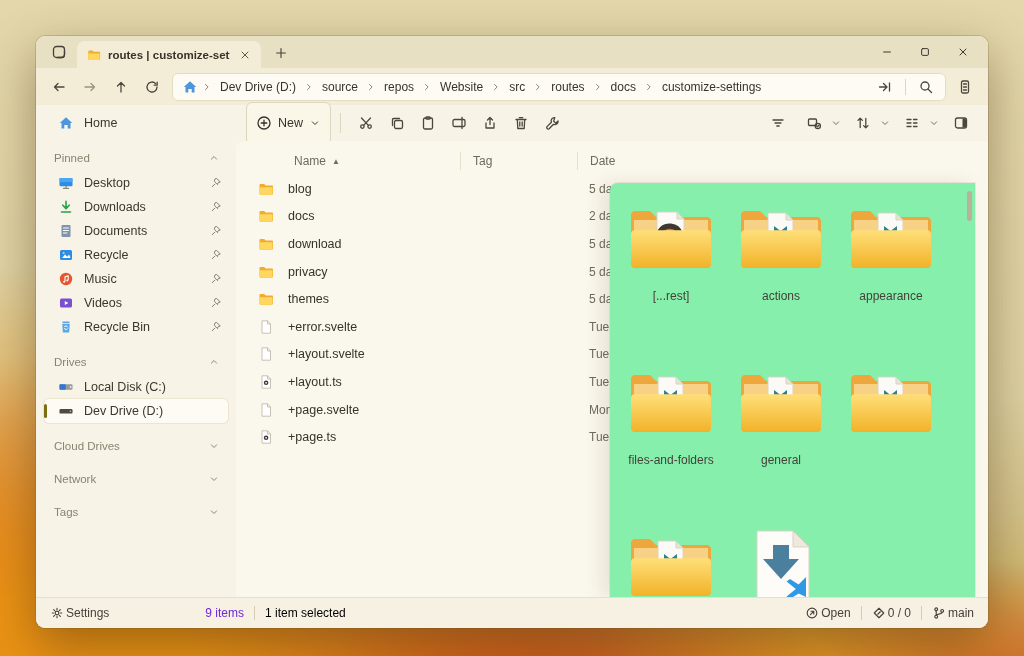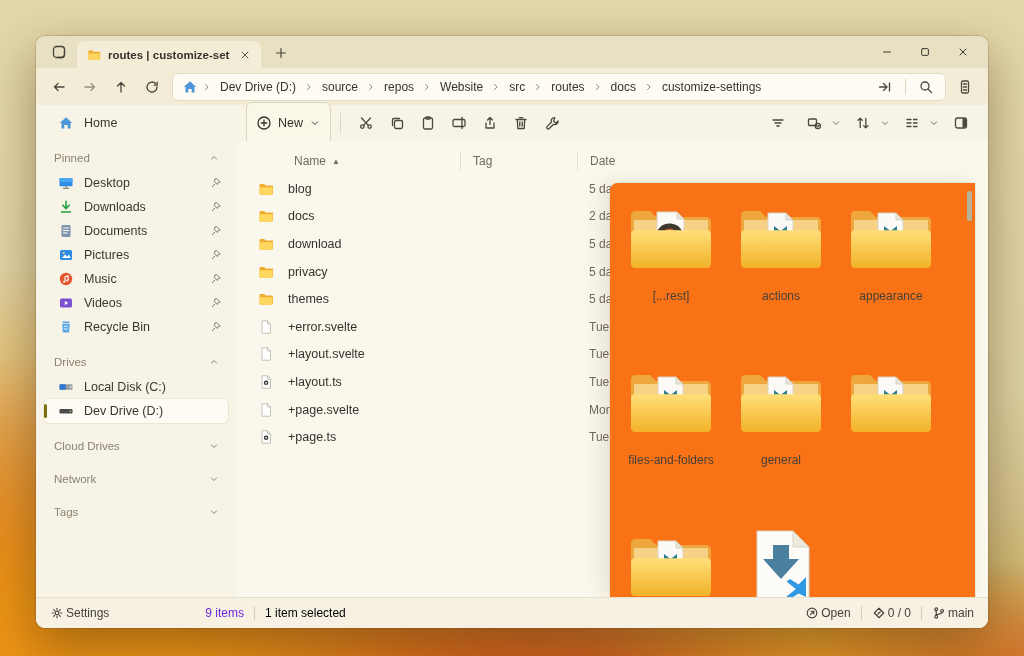--- a/index.html
+++ b/index.html
@@ -79,21 +79,21 @@
   .sort-arrow { color:#6f6a5c; font-size:8px; }
   .rows { }
   .frow { height:27.6px; display:flex; align-items:center; font-size:12.5px; color:#37332c; }
   .frow .fic { width:16px; height:16px; margin:0 14px 0 22px; flex:none; }
   .frow .fic svg { width:16px; height:16px; display:block; }
   .frow .fname { width:172px; white-space:nowrap; overflow:hidden; }
   .frow .ftag { width:117px; }
   .frow .fdate { flex:1; padding-left:12px; color:#6f6a5c; font-size:12px; white-space:nowrap; overflow:hidden; }
 
   
-  .gridpanel { position:absolute; left:374px; top:42px; right:13px; bottom:0; background:#f97316; border-radius:8px 0 0 0; box-shadow:-8px 0 18px rgba(80,60,20,.10), 0 0 0 1px rgba(140,120,60,.10); overflow:hidden; padding:10px 16px 0 6px; z-index:5; }
+  .gridpanel { position:absolute; left:374px; top:42px; right:13px; bottom:0; background:#86efac; border-radius:8px 0 0 0; box-shadow:-8px 0 18px rgba(80,60,20,.10), 0 0 0 1px rgba(140,120,60,.10); overflow:hidden; padding:10px 16px 0 6px; z-index:5; }
   .grid { display:grid; grid-template-columns:repeat(3,110px); grid-auto-rows:150px; row-gap:14px; }
   .gcell { position:relative; display:flex; flex-direction:column; align-items:center; padding-top:8px; border-radius:10px; }
   .gcell .gicon { width:92px; height:74px; }
   .gcell .gicon svg { width:92px; height:74px; display:block; }
   .gcell .glabel { margin-top:14px; font-size:12px; color:#45413a; text-align:center; max-width:104px; white-space:nowrap; overflow:hidden; }
   .gcell.selected { background:#fdfbf4; box-shadow:0 0 0 1.5px #6d6434; }
   .gcheck { position:absolute; left:7px; top:7px; width:17px; height:17px; border-radius:4px; background:#6b6127; display:flex; align-items:center; justify-content:center; }
   .gcheck svg { width:11px; height:11px; }
   .gcursor { position:absolute; left:12px; top:92px; z-index:6; }
   .gscroll { position:absolute; right:3px; top:8px; width:5px; height:30px; border-radius:3px; background:#b9b29b; }
@@ -339,21 +339,21 @@
             </div>
           </div>
           <div class="side-item">
             <div class="ic icon-16">
               <svg viewBox="0 0 16 16">
                 <rect x="2" y="3" width="12" height="10" rx="1.5" fill="#2e8be6"></rect>
                 <path d="M4 11l3-3.5 2.2 2.2L11 7.5l1.6 3.5z" fill="#fff"></path>
                 <circle cx="5.7" cy="6" r="1" fill="#ffd75e"></circle>
               </svg>
             </div>
-            <div class="lbl">Pictures</div>
+            <div class="lbl">Recycle</div>
             <div class="pin icon-12">
               <svg viewBox="0 0 16 16" fill="none" stroke="currentColor" stroke-width="1.3" stroke-linecap="round" stroke-linejoin="round">
                 <path d="M9.3 2.3l4.4 4.4-2.8.7-.8 2.8-4.3-4.3.7-2.8zM6.5 9.5 3 13"></path>
               </svg>
             </div>
           </div>
           <div class="side-item">
             <div class="ic icon-16">
               <svg viewBox="0 0 16 16">
                 <circle cx="8" cy="8" r="6.2" fill="#e4572e"></circle>

